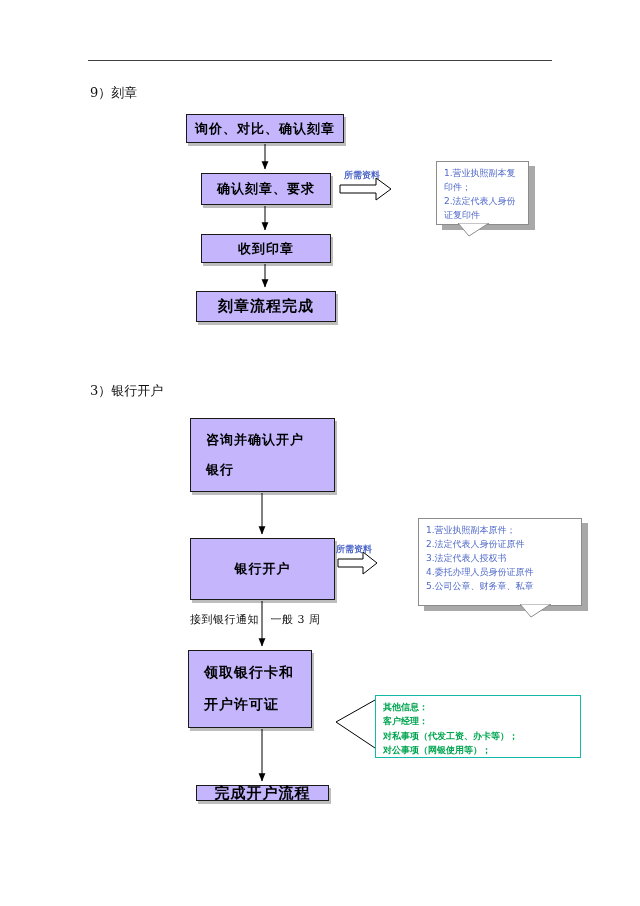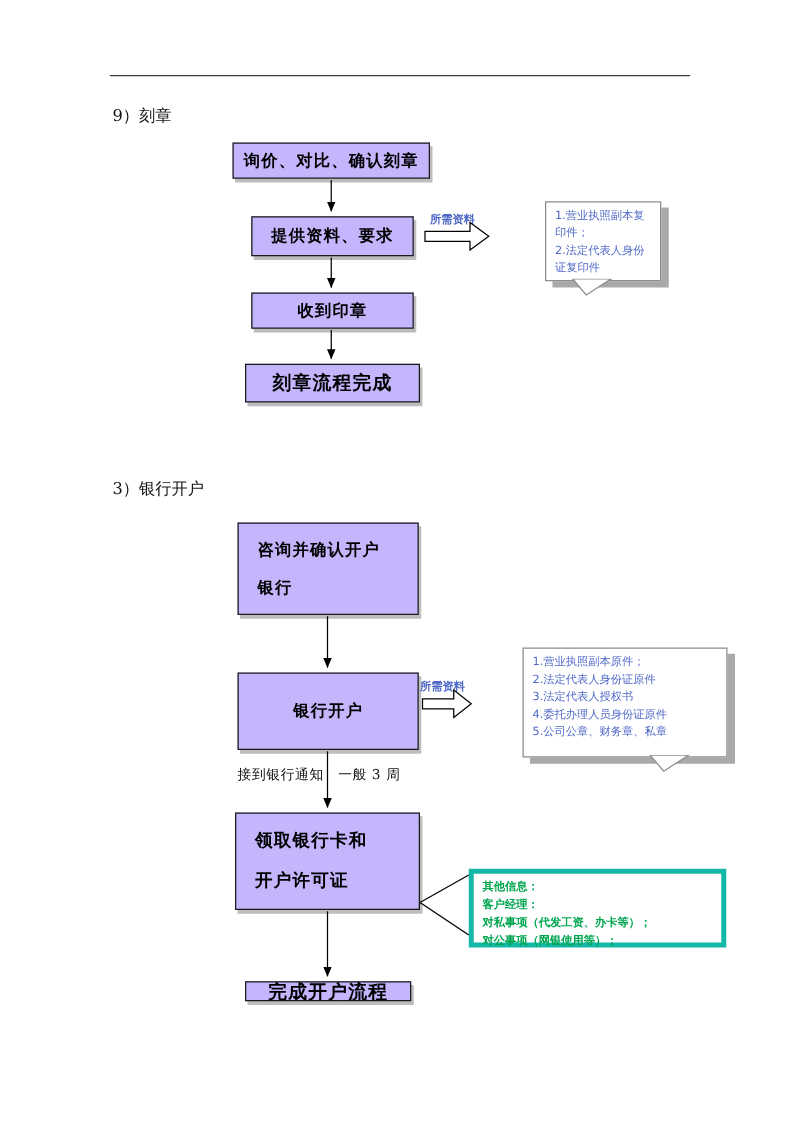--- a/index.html
+++ b/index.html
@@ -28,41 +28,41 @@
   .fbox.mid { font-size:14px; }
   .note {
     position:absolute; box-sizing:border-box; background:#fff;
     border:1px solid #8c8c8c; box-shadow:6px 5px 0 #a9a9a9;
     color:#4f68c8; font-size:9px; line-height:1.55; padding:5px 7px;margin-left:40px;
   }
   .note-label { position:absolute; color:#4f68c8; font-size:9px; font-weight:700; }
   .fold { position:absolute; bottom:-13px; }
   .green-note {
     position:absolute; box-sizing:border-box; background:#fff;
-    border:4px solid #14b8a6; color:#00a550;
+    border:1px solid #14b8a6; color:#00a550;
     font-size:9px; font-weight:700; line-height:1.6; padding:4px 7px;
   }
   .notice {
     position:absolute; font-size:11px; letter-spacing:0.5px; color:#111;
     font-family:"DejaVu Serif","Liberation Serif",serif; white-space:pre;
   }
   .overlay { position:absolute; left:0; top:0; pointer-events:none; }
 </style>
 </head>
 <body>
 
 <div class="page">
 
   <div class="divider"></div>
 
   <div class="sec-title" style="left:90px; top:84px;">9）刻章</div>
 
   <div class="fbox" style="left:186px; top:114px; width:158px; height:29px;">询价、对比、确认刻章</div>
 
-  <div class="fbox" style="left:201px; top:173px; width:130px; height:32px;">提供资料、要求</div>
+  <div class="fbox" style="left:201px; top:173px; width:130px; height:32px;">确认刻章、要求</div>
 
   <div class="note-label" style="left:344px; top:169px;">所需资料</div>
 
   <div class="note" style="left:396px; top:161px; width:93px; height:64px;">
     <div>1.营业执照副本复印件；</div>
     <div>2.法定代表人身份证复印件</div>
     <svg class="fold" style="left:20px;" width="34" height="14">
       <polygon points="1,0 32,0 12,13" fill="#ffffff" stroke="#8c8c8c" stroke-width="1"></polygon>
     </svg>
   </div>
@@ -88,21 +88,21 @@
     <div>3.法定代表人授权书</div>
     <div>4.委托办理人员身份证原件</div>
     <div>5.公司公章、财务章、私章</div>
     <svg class="fold" style="left:100px;" width="34" height="14">
       <polygon points="1,0 32,0 12,13" fill="#ffffff" stroke="#8c8c8c" stroke-width="1"></polygon>
     </svg>
   </div>
 
   <div class="notice" style="left:190px; top:612px;">接到银行通知　一般 3 周</div>
 
-  <div class="fbox two-line mid" style="left:188px; top:650px; width:148px; height:78px;">
+  <div class="fbox two-line mid" style="left:188px; top:650px; width:124px; height:78px;">
     <div>领取银行卡和</div>
     <div>开户许可证</div>
   </div>
 
   <div class="green-note" style="left:375px; top:695px; width:206px; height:63px;">
     <div>其他信息：</div>
     <div>客户经理：</div>
     <div>对私事项（代发工资、办卡等）；</div>
     <div>对公事项（网银使用等）；</div>
   </div>

